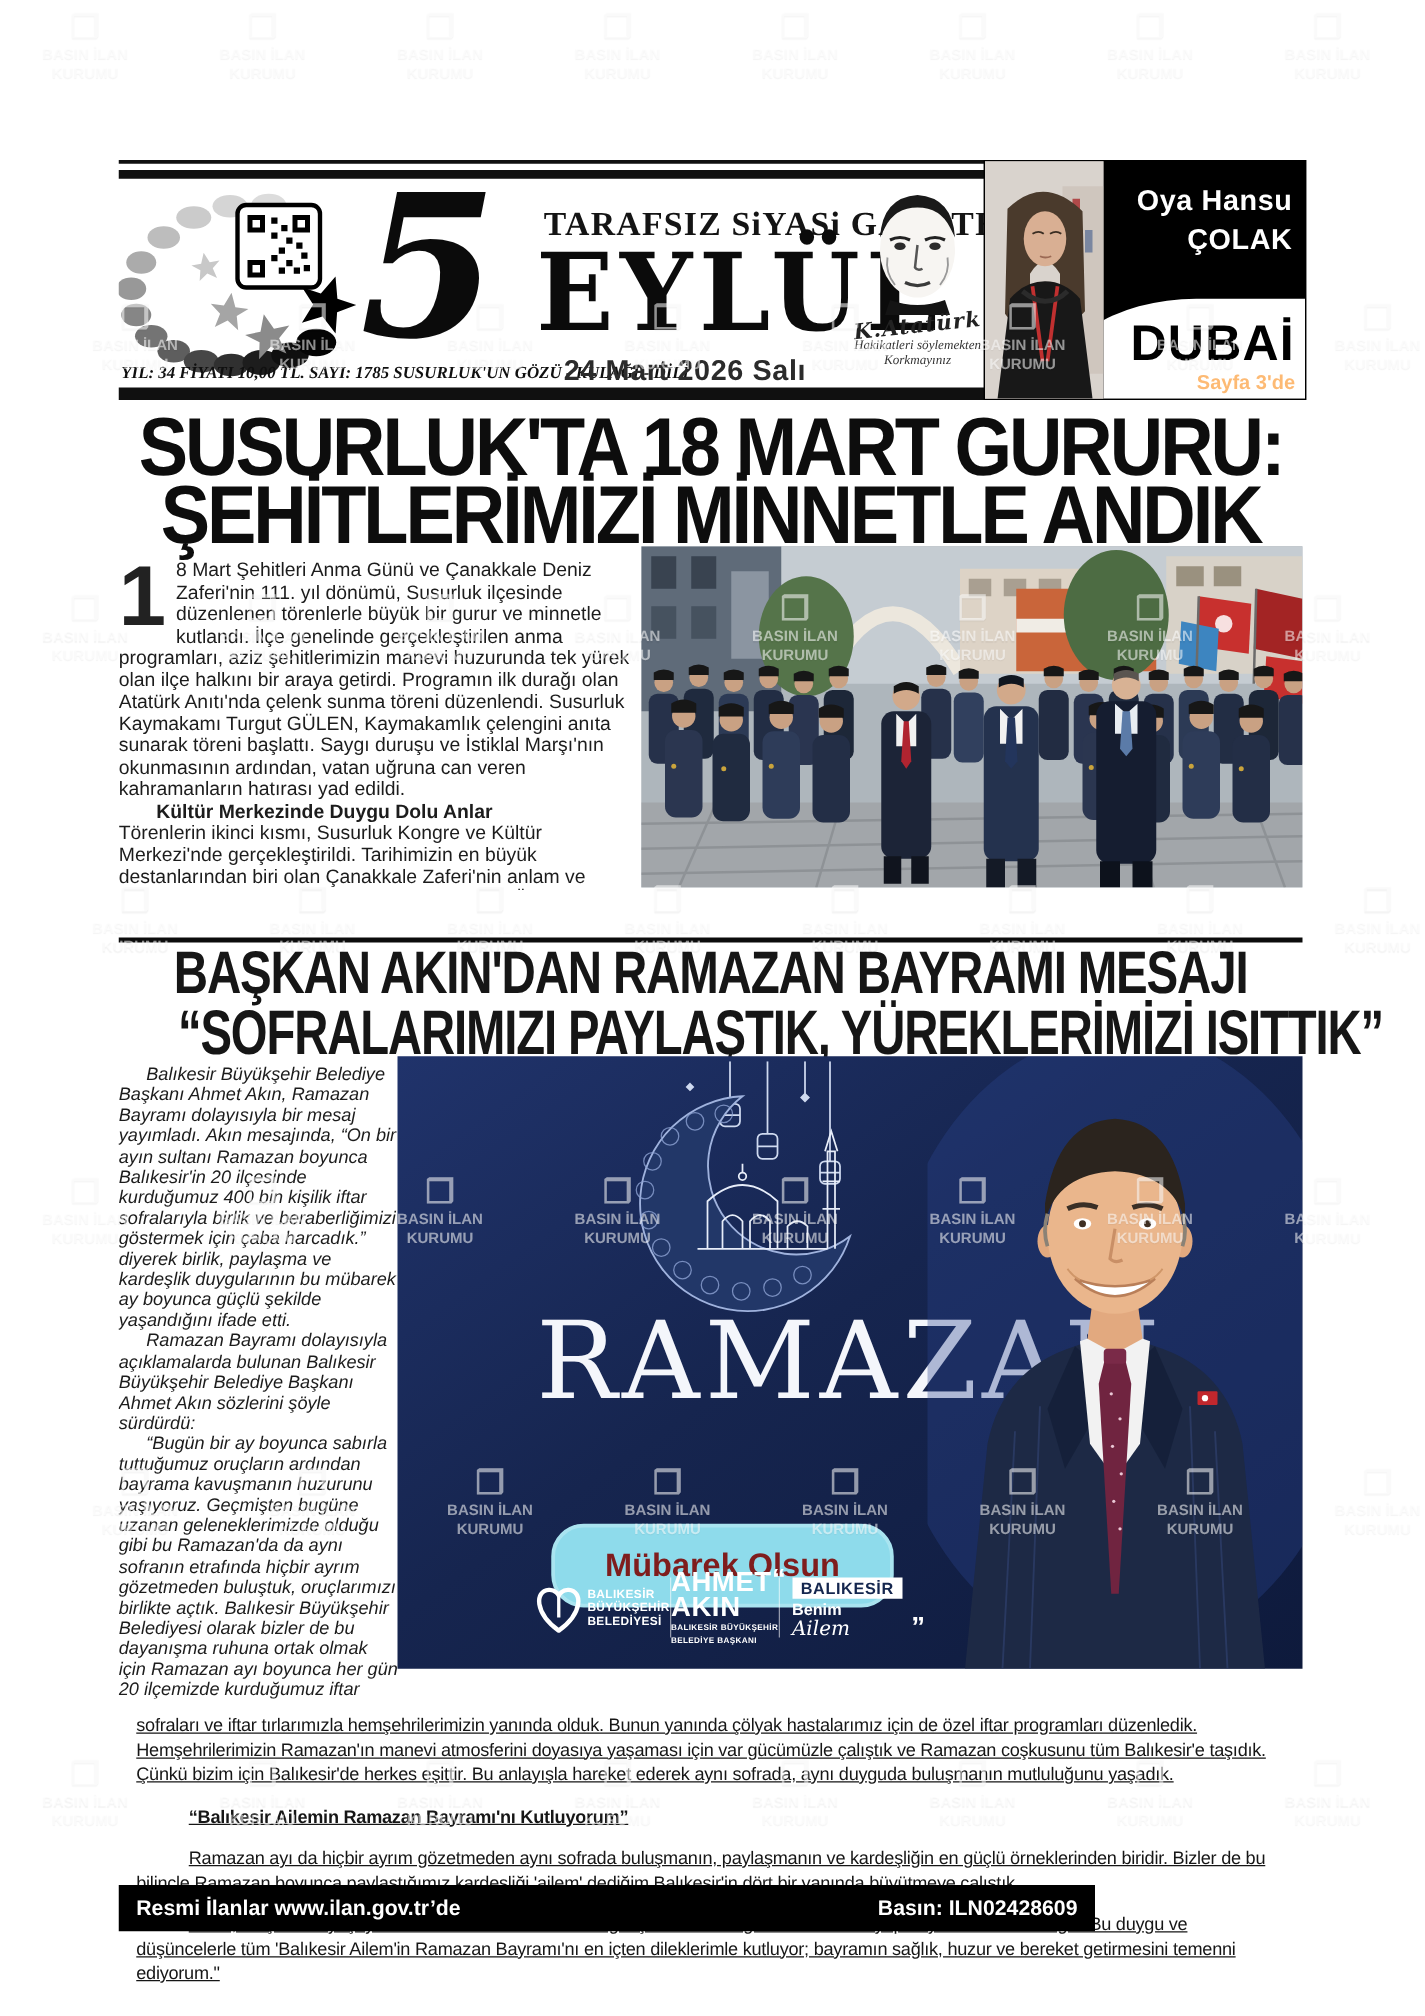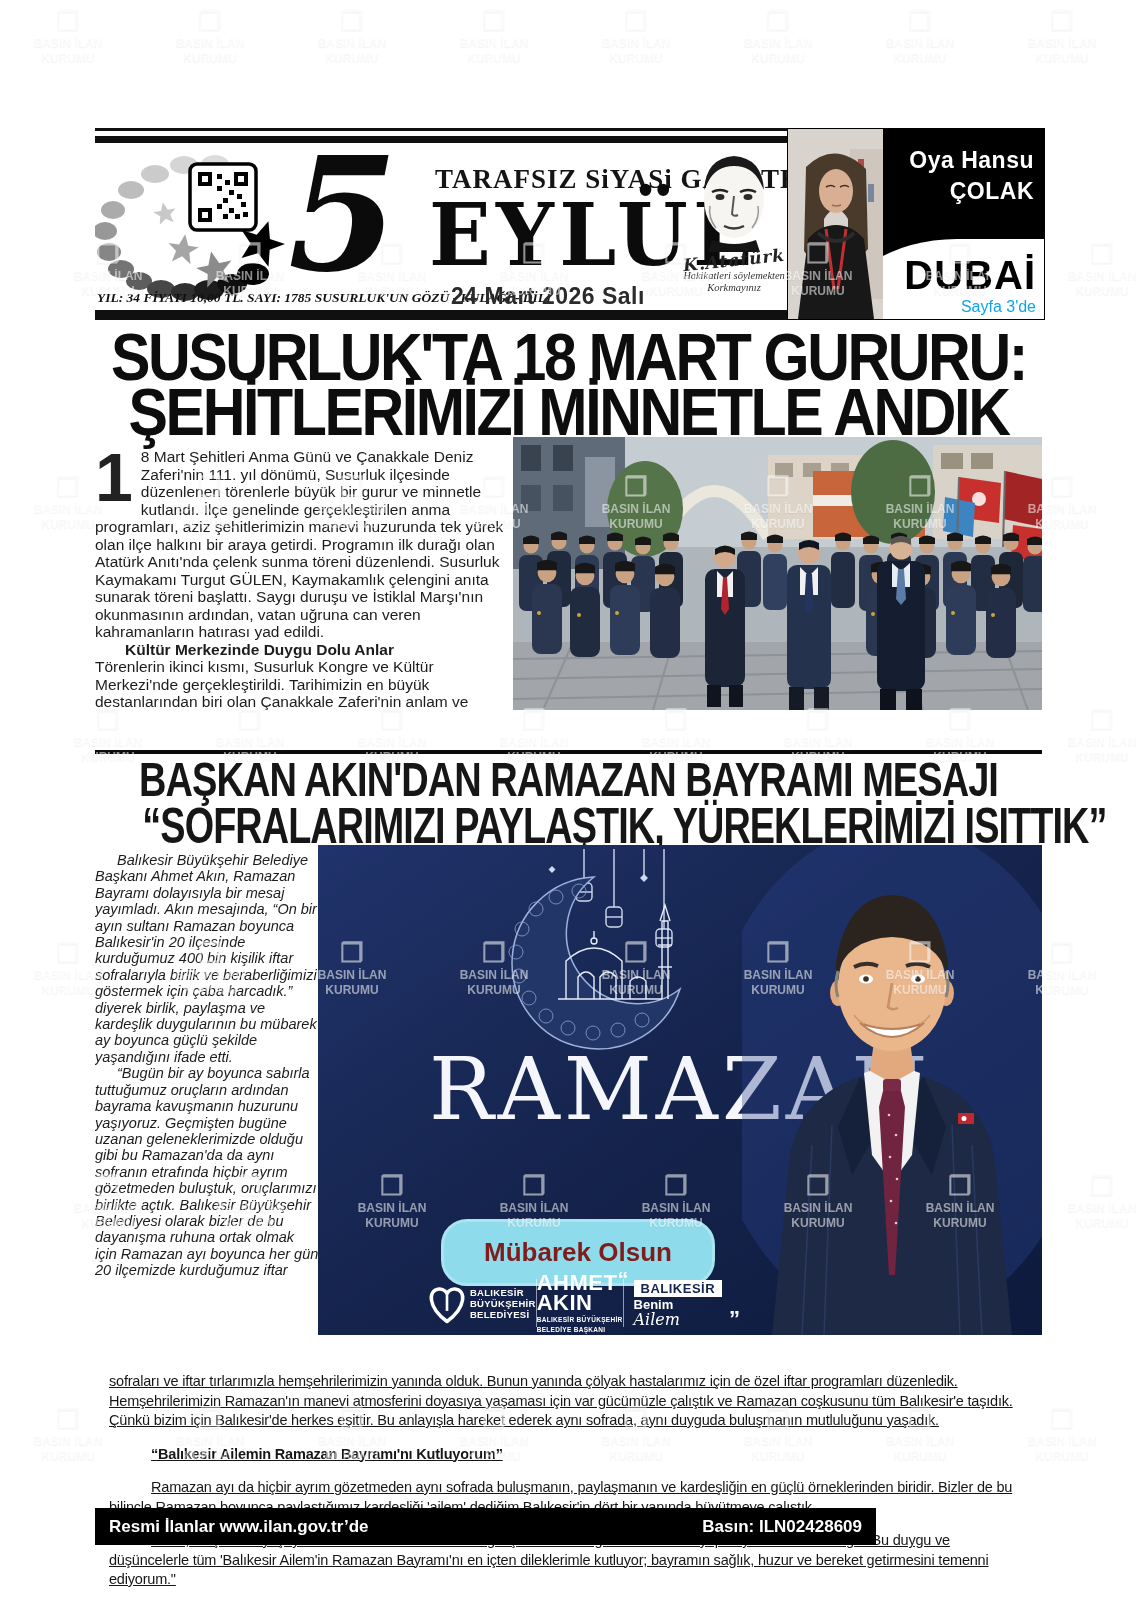--- a/index.html
+++ b/index.html
@@ -36,21 +36,21 @@
   
   #promo{left:692px;top:0;width:256px;height:190px;background:#000;display:flex;z-index:3;border:1px solid #000;}
   #promo .photo{width:95px;position:relative;overflow:hidden;background:#d9d3cd;flex:none;}
   #promo .right{flex:1;position:relative;background:#000;overflow:hidden;}
   .promo-author{position:absolute;top:16px;right:10px;text-align:right;color:#fff;font-weight:800;
                 font-size:23px;line-height:31px;letter-spacing:.5px;z-index:2;}
   .promo-swoosh{position:absolute;bottom:0;left:-46px;right:-2px;height:80px;background:#fff;
                 border-top-left-radius:150px 100px;}
   .promo-topic{position:absolute;bottom:24px;right:8px;font-size:40px;font-weight:900;color:#000;
                letter-spacing:1px;z-index:2;line-height:40px;}
-  .promo-page{position:absolute;bottom:3px;right:8px;font-size:16px;font-weight:normal;color:#0ea5e9;z-index:2;}
+  .promo-page{position:absolute;bottom:3px;right:8px;font-size:16px;font-weight:bold;color:#fdba74;z-index:2;}
 
   
   #headline1{left:95px;top:330px;width:947px;text-align:center;color:#0d0d0d;}
   .h1l{font-weight:900;white-space:nowrap;letter-spacing:-2.5px;font-size:61px;line-height:55px;
        transform:scale(0.97,1.08);transform-origin:center;}
 
   
   #article1{left:95px;top:448px;width:413px;height:264px;font-size:15.5px;line-height:17.5px;color:#1c1c1c;overflow:hidden;}
   #article1 .dropcap{float:left;font-weight:900;font-size:68px;line-height:54px;margin:2px 8px 0 0;color:#222;}
   #article1 .subhead{font-weight:bold;text-indent:30px;}
@@ -75,21 +75,21 @@
   #poster{left:318px;top:845px;width:724px;height:490px;overflow:hidden;
           background:linear-gradient(145deg,#20336b 0%,#16254f 45%,#0e1a3c 100%);}
   #poster-art{position:absolute;left:148px;top:4px;width:266px;height:236px;}
   #poster-title{position:absolute;left:0;top:198px;width:100%;text-align:center;z-index:1;
                 font-family:"DejaVu Serif",serif;font-size:86px;line-height:92px;color:#f4f6fb;letter-spacing:4px;}
   #poster-sub{position:absolute;left:0;top:300px;width:520px;text-align:center;z-index:3;
               font-family:"DejaVu Serif",serif;font-size:45px;color:#cfe9fa;letter-spacing:6px;}
   #poster-badge{position:absolute;left:0;top:374px;width:520px;text-align:center;z-index:3;}
   #poster-badge span{display:inline-block;background:#8edbeb;color:#7f1d1d;font-weight:bold;font-size:26px;
                      padding:15px 40px;border-radius:26px;border:3px solid #a9e4f0;}
-  #poster-logos{position:absolute;left:0;top:428px;width:520px;display:flex;align-items:center;
+  #poster-logos{position:absolute;left:0;top:411px;width:520px;display:flex;align-items:center;
                 justify-content:center;z-index:3;color:#fff;}
   .plg-divider{width:1px;height:48px;background:rgba(255,255,255,.55);}
   .plg-muni{font-size:9.5px;font-weight:bold;line-height:11px;letter-spacing:.3px;text-align:left;}
   .plg-name{font-weight:900;font-size:22px;line-height:20px;text-align:left;letter-spacing:.5px;}
   .plg-name small{display:block;font-size:6.5px;line-height:7px;font-weight:bold;letter-spacing:.3px;margin-top:3px;}
   .plg-brand{position:relative;text-align:left;padding:0 10px;}
   .plg-brand .q1{position:absolute;left:-6px;top:-12px;font-size:22px;font-weight:900;}
   .plg-brand .q2{position:absolute;right:-8px;bottom:-4px;font-size:22px;font-weight:900;}
   .plg-brand .bx{background:#fff;color:#14264e;font-weight:900;font-size:13px;padding:1px 7px;display:inline-block;letter-spacing:.5px;}
   .plg-brand .bn{font-size:13px;font-weight:bold;line-height:15px;}
@@ -343,20 +343,21 @@
   </div>
 
   <div class="abs" id="rule2"></div>
   <div class="abs" id="headline2">
     <div class="h2l h2l1">BAŞKAN AKIN'DAN RAMAZAN BAYRAMI MESAJI</div>
     <div class="h2l h2l2">“SOFRALARIMIZI PAYLAŞTIK, YÜREKLERİMİZİ ISITTIK”</div>
   </div>
 
   <div class="abs" id="a2col">
     <p>Balıkesir Büyükşehir Belediye Başkanı Ahmet Akın, Ramazan Bayramı dolayısıyla bir mesaj yayımladı. Akın mesajında, “On bir ayın sultanı Ramazan boyunca Balıkesir'in 20 ilçesinde kurduğumuz 400 bin kişilik iftar sofralarıyla birlik ve beraberliğimizi göstermek için çaba harcadık.” diyerek birlik, paylaşma ve kardeşlik duygularının bu mübarek ay boyunca güçlü şekilde yaşandığını ifade etti.</p>
+    <p>Ramazan Bayramı dolayısıyla açıklamalarda bulunan Balıkesir Büyükşehir Belediye Başkanı Ahmet Akın sözlerini şöyle sürdürdü:</p>
     <p>“Bugün bir ay boyunca sabırla tuttuğumuz oruçların ardından bayrama kavuşmanın huzurunu yaşıyoruz. Geçmişten bugüne uzanan geleneklerimizde olduğu gibi bu Ramazan'da da aynı sofranın etrafında hiçbir ayrım gözetmeden buluştuk, oruçlarımızı birlikte açtık. Balıkesir Büyükşehir Belediyesi olarak bizler de bu dayanışma ruhuna ortak olmak için Ramazan ayı boyunca her gün 20 ilçemizde kurduğumuz iftar</p>
   </div>
 
   <div class="abs" id="poster">
     <svg id="poster-art" viewBox="0 0 266 236">
       <g stroke="#cfdaf0" stroke-width="1.4" fill="none">
         <line x1="118" y1="0" x2="118" y2="34"></line>
           <line x1="148" y1="0" x2="148" y2="58"></line>
         <line x1="178" y1="0" x2="178" y2="26"></line>
           <line x1="198" y1="0" x2="198" y2="80"></line>

